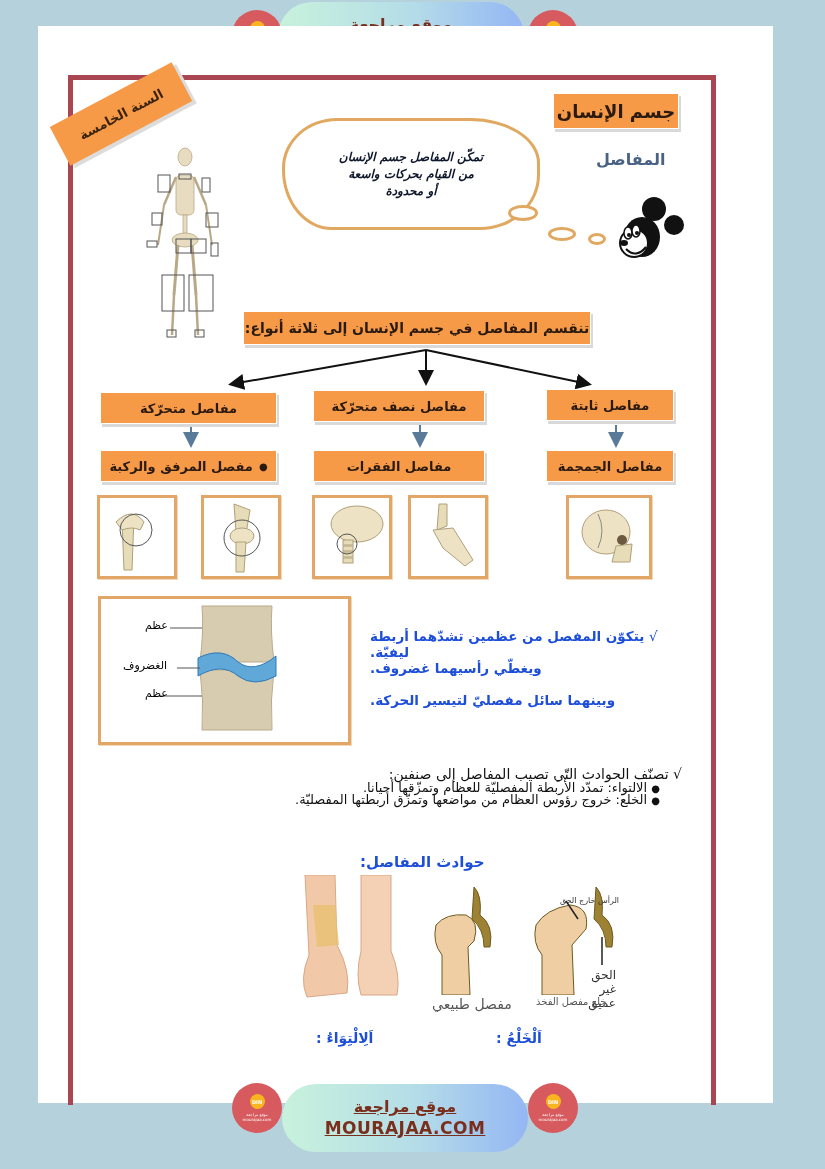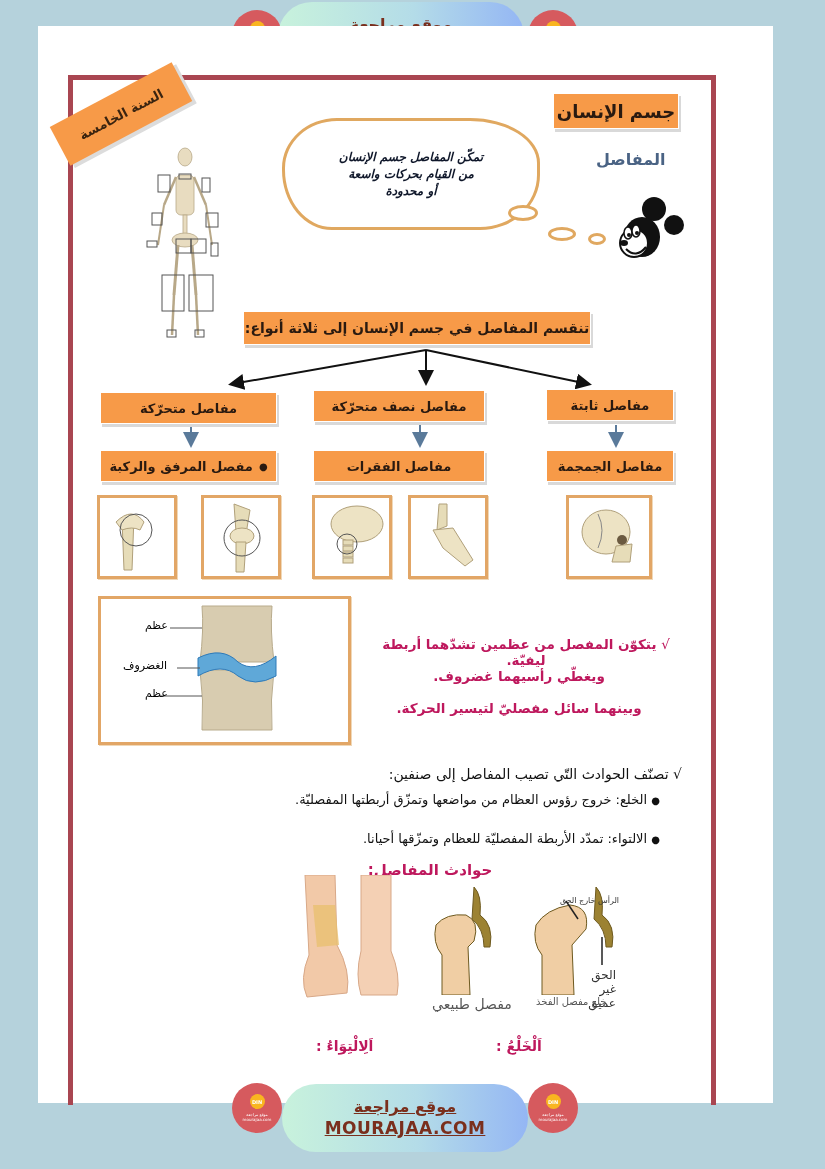--- a/index.html
+++ b/index.html
@@ -84,21 +84,21 @@
   .mickey { position: absolute; left: 612px; top: 195px; width: 72px; height: 72px; }
   
   .skeleton { position: absolute; left: 140px; top: 145px; width: 90px; height: 200px; }
   
   svg.lines { position: absolute; left: 0; top: 0; }
   .img-frame {
     position: absolute; border: 3px solid #e2a666; background: #fff;
     box-shadow: 1px 1px 0 #f0d8b8;
     display: flex; align-items: center; justify-content: center; overflow: hidden;
   }
-  .bullet-text { position: absolute; direction: rtl; text-align: center; color: #be185d; font-weight: bold; margin-top: 8px; }
+  .bullet-text { position: absolute; direction: rtl; text-align: left; color: #1d4ed8; font-weight: bold; }
   .plain-text  { position: absolute; direction: rtl; text-align: right; color: #111; }
 </style>
 </head>
 <body>
 
 <div class="logo-circle" style="left:232px;top:10px;">
   <div class="dot">DIN</div>
   <div class="small">موقع مراجعة mourajaa.com</div>
 </div>
 <div class="banner" style="left:278px;top:2px;">
@@ -269,21 +269,21 @@
 <div class="bullet-text" style="left:370px;top:692px;width:298px;font-size:13.5px;">وبينهما سائل مفصليّ لتيسير الحركة.</div>
 
 <div class="plain-text" style="left:300px;top:766px;width:382px;font-size:14px;text-align:right;">
   <span>√</span>
   <span>تصنّف الحوادث التّي تصيب المفاصل إلى صنفين:</span>
 </div>
 <div class="plain-text" style="left:220px;top:792px;width:440px;font-size:13px;">
   <span style="font-size:10px;">●</span>
   <span>الخلع: خروج رؤوس العظام من مواضعها وتمزّق أربطتها المفصليّة.</span>
 </div>
-<div class="plain-text" style="left:220px;top:831px;width:440px;font-size:13px;">
+<div class="plain-text" style="left:220px;top:780px;width:440px;font-size:13px;">
   <span style="font-size:10px;">●</span>
   <span>الالتواء: تمدّد الأربطة المفصليّة للعظام وتمزّقها أحيانا.</span>
 </div>
 
 <div class="bullet-text" style="left:360px;top:853px;width:140px;font-size:15px;">حوادث المفاصل:</div>
 
 <svg class="abs" style="left:295px;top:875px;" width="110" height="128" viewBox="0 0 110 128">
   <path d="M10 0 L40 0 L42 70 Q56 96 52 118 L12 122 Q4 104 14 80 Z" fill="#f2c9a8" stroke="#d8a888"></path>
   <path d="M18 30 L40 30 L44 70 L22 72 Z" fill="#e8c070" opacity="0.8"></path>
   <path d="M66 0 L96 0 L96 76 Q106 100 102 120 L66 120 Q60 100 66 76 Z" fill="#f4d0b4" stroke="#d8a888"></path>

